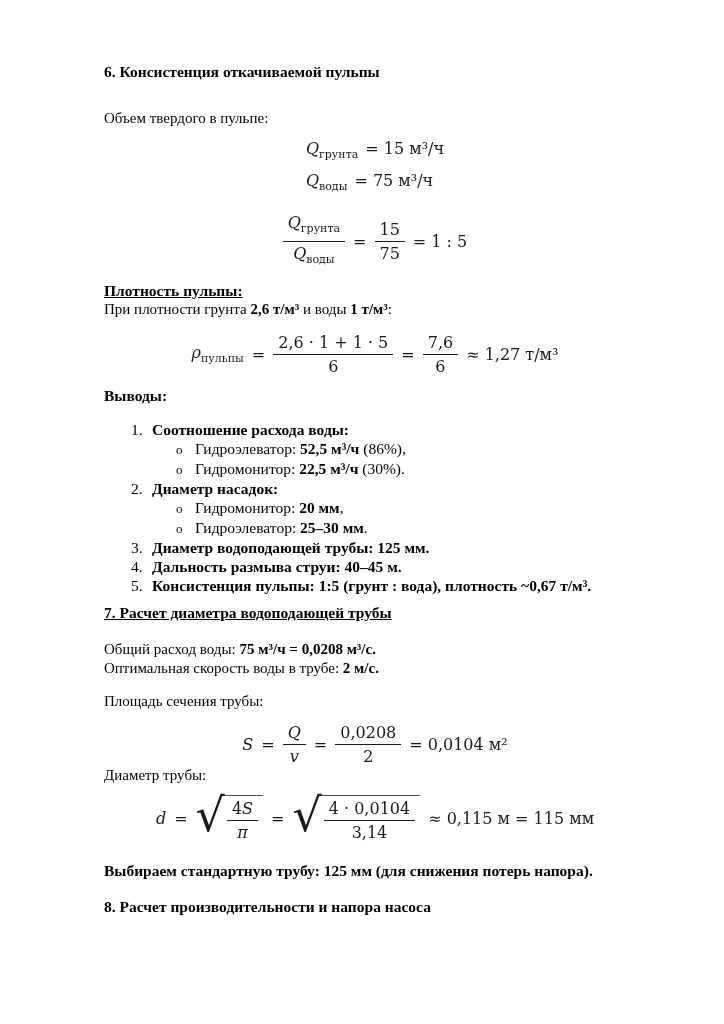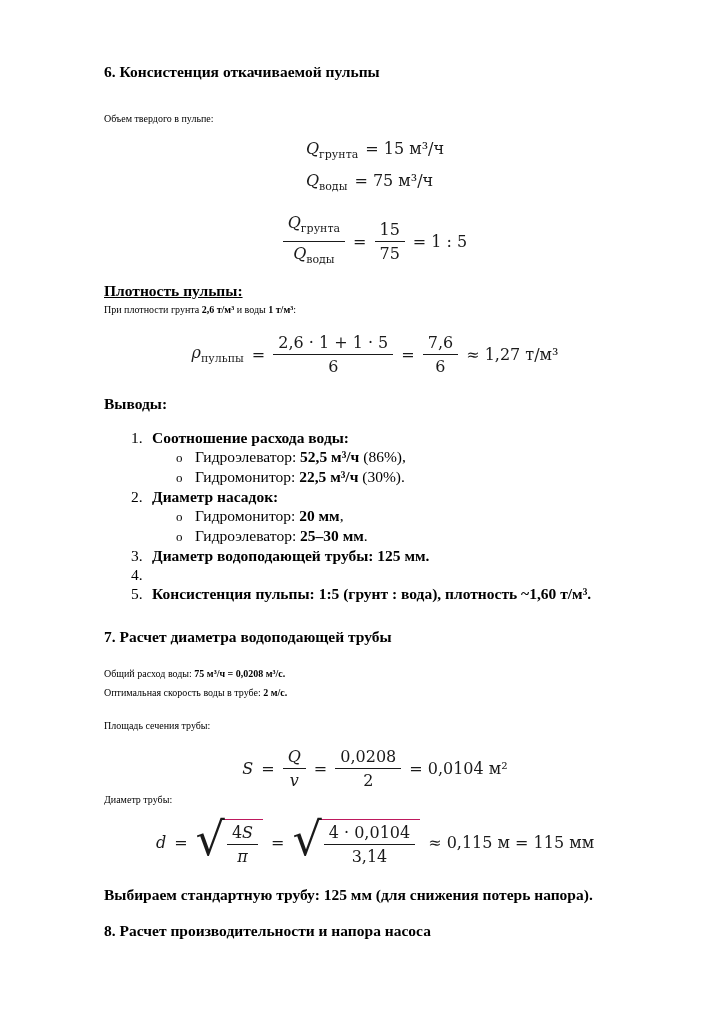--- a/index.html
+++ b/index.html
@@ -5,21 +5,21 @@
   * { box-sizing: border-box; }
   html, body { margin: 0; padding: 0; }
   body {
     width: 724px; height: 1024px; background: #ffffff; color: #000000;
     font-family: "Liberation Serif", serif;
   }
   .page { width: 724px; height: 1024px; padding: 62px 78px 30px 104px; overflow: hidden; background:#fff; }
 
   .h   { font-weight: 700; font-size: 15.5px; line-height: 19px; margin: 0; }
   .u   { text-decoration: underline; }
-  .body{ font-size: 10px; line-height: 19px; margin: 0; }
+  .body{ font-size: 15px; line-height: 19px; margin: 0; }
   b    { font-weight: 700; }
 
   
   .formula {
     display: flex; justify-content: center; align-items: center; gap: 8px;
     font-family: "DejaVu Serif", serif; font-size: 16px; color: #1a1a1a;
   }
   .fcol  { display: flex; flex-direction: column; align-items: flex-start; gap: 3px; }
   .fline { display: flex; align-items: baseline; gap: 7px; font-family: "DejaVu Serif", serif; font-size: 16px; line-height: 23px; color:#1a1a1a;}
   .mvar  { font-style: italic; }
@@ -38,22 +38,22 @@
   .li.sub .li-marker { width: 19px; margin-left: 72px; flex: none; font-size: 13px; }
 
   
   .mt-heading6  { margin-top: 0; }
   .mt-volume    { margin-top: 28px; }
   .mt-f1        { margin-top: 9px; }
   .mt-hcons     { margin-top: 10px; }
   .mt-f2        { margin-top: 15px; }
   .mt-hdens     { margin-top: 12px; }
   .mt-f3        { margin-top: 14px; }
-  .mt-hconcl    { margin-top: 18px; }
-  .mt-s7        { margin-top: 24px; }
+  .mt-hconcl    { margin-top: 10px; }
+  .mt-s7        { margin-top: 8px; text-decoration: underline; }
   .mt-flow      { margin-top: 18px; }
   .mt-area      { margin-top: 14px; }
   .mt-f4        { margin-top: 12px; }
   .mt-diam      { margin-top: 0; }
   .mt-f5        { margin-top: 10px; }
   .mt-choose    { margin-top: 19px; }
   .mt-s8        { margin-top: 17px; }
 </style>
 </head>
 <body>
@@ -137,24 +137,25 @@
       <span class="li-marker">o</span>
       <span><span>Гидроэлеватор: </span><b>25–30 мм</b><span>.</span></span>
     </div>
 
     <div class="li">
       <span class="li-num">3.</span>
       <span><b>Диаметр водоподающей трубы: 125 мм.</b></span>
     </div>
     <div class="li">
       <span class="li-num">4.</span>
+      <span><b>Дальность размыва струи: 40–45 м.</b></span>
     </div>
     <div class="li">
       <span class="li-num">5.</span>
-      <span><b>Консистенция пульпы: 1:5 (грунт : вода), плотность ~1,60 т/м³.</b></span>
+      <span><b>Консистенция пульпы: 1:5 (грунт : вода), плотность ~0,67 т/м³.</b></span>
     </div>
   </div>
 
   <p class="h mt-s7">7. Расчет диаметра водоподающей трубы</p>
 
   <p class="body mt-flow"><span>Общий расход воды: </span><b>75 м³/ч = 0,0208 м³/с.</b></p>
   <p class="body"><span>Оптимальная скорость воды в трубе: </span><b>2 м/с.</b></p>
 
   <p class="body mt-area">Площадь сечения трубы:</p>
 

